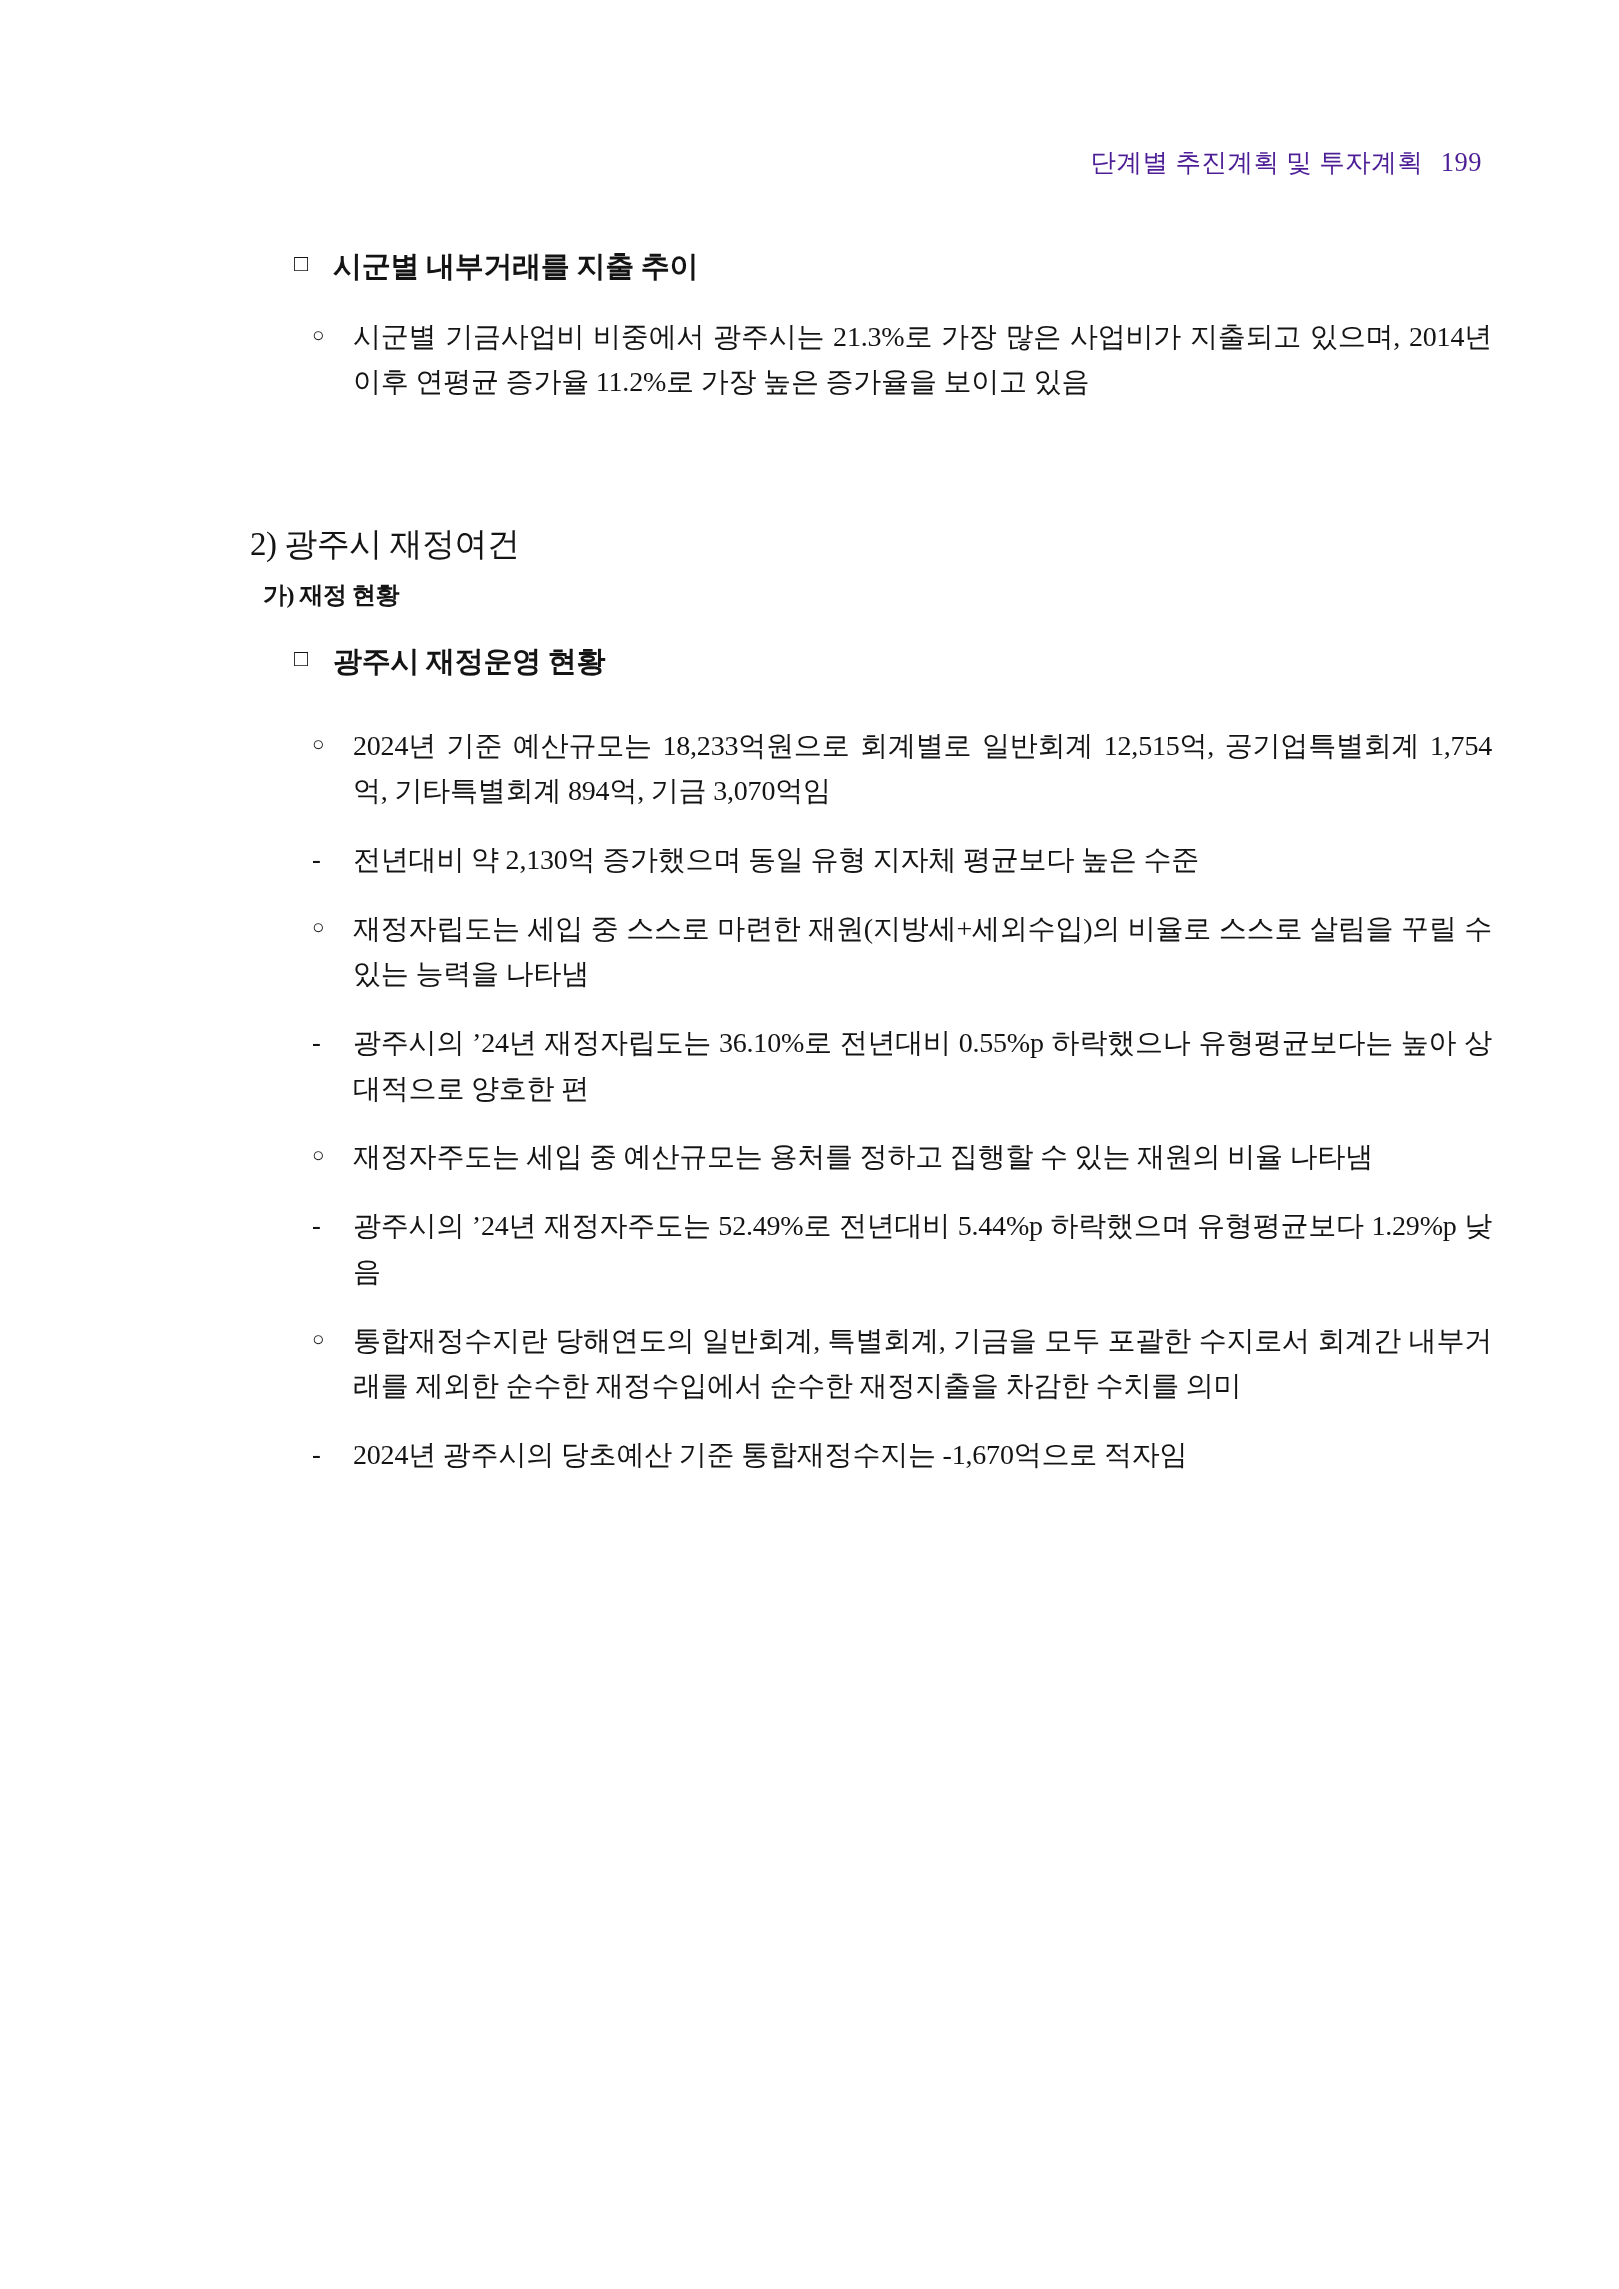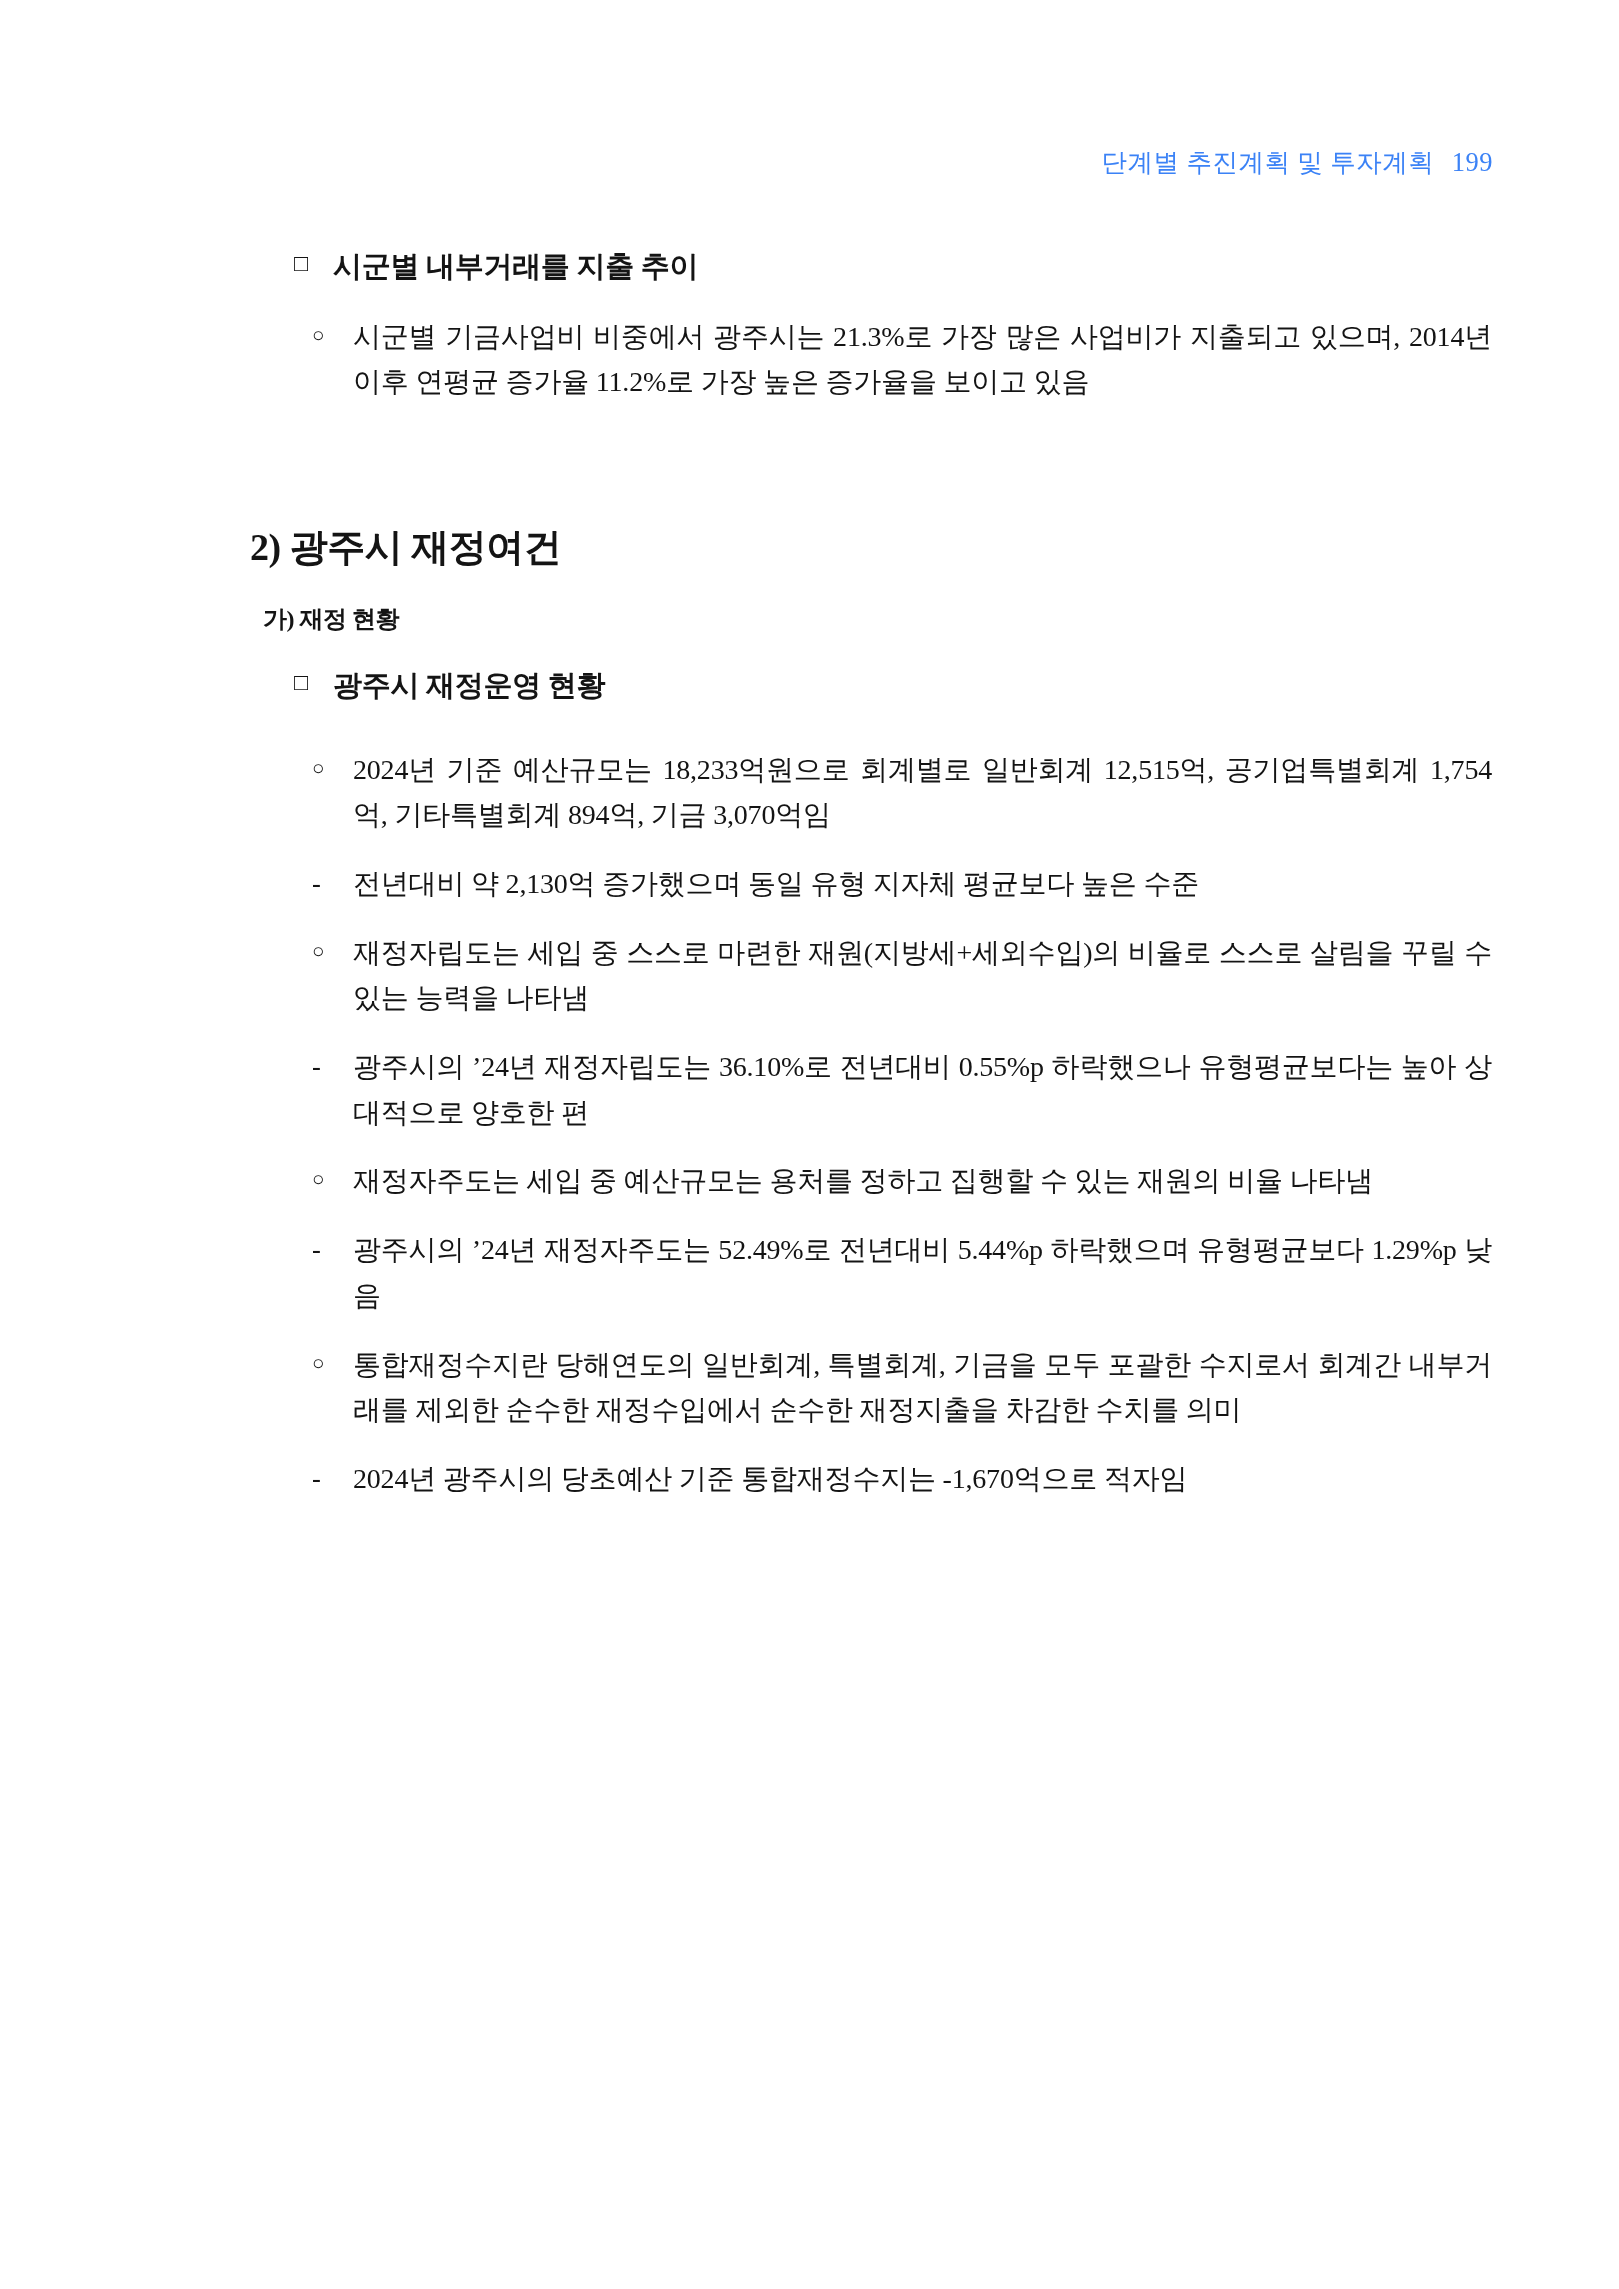--- a/index.html
+++ b/index.html
@@ -18,24 +18,24 @@
   .page {
     position: relative;
     width: 1619px;
     height: 2290px;
     box-sizing: border-box;
     padding: 0;
   }
   .header {
     position: absolute;
     top: 145px;
-    right: 126px;
+    right: 137px;
     font-size: 25.5px;
     letter-spacing: 0.5px;
-    color: #3b82f6;
+    color: #4c1d95;
     white-space: nowrap;
   }
   .header .page-num {
     margin-left: 17.6px;
     font-size: 26.5px;
   }
 
   .content {
     position: absolute;
     top: 245px;
@@ -59,24 +59,24 @@
     font-size: 23.5px;
     line-height: 1.6;
     font-weight: normal;
   }
   .h-square .txt {
     letter-spacing: -0.3px;
   }
 
   
   .h-num {
-    font-weight: bold;
-    font-size: 38px;
+    font-weight: normal;
+    font-size: 33px;
     margin-left: 250px;
-    margin-bottom: 30px;
+    margin-bottom: 12px;
     letter-spacing: -0.5px;
   }
   
   .h-sub {
     font-weight: bold;
     font-size: 24px;
     margin-left: 263px;
     margin-bottom: 29px;
     letter-spacing: -0.5px;
   }

